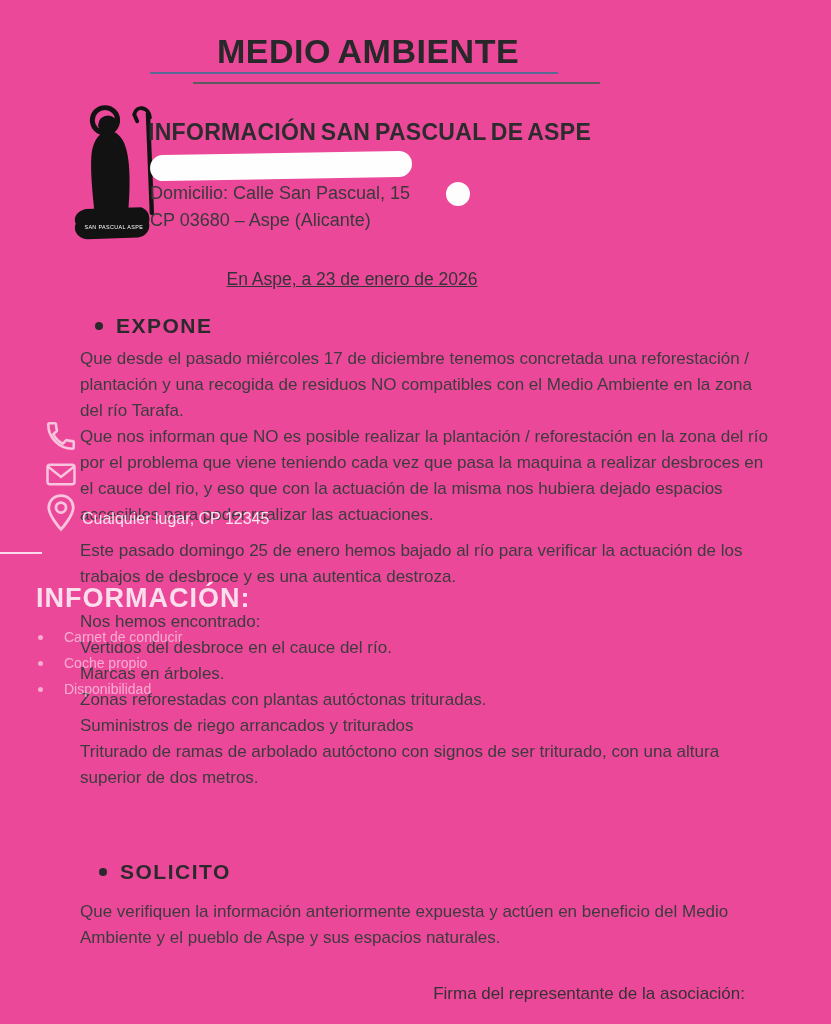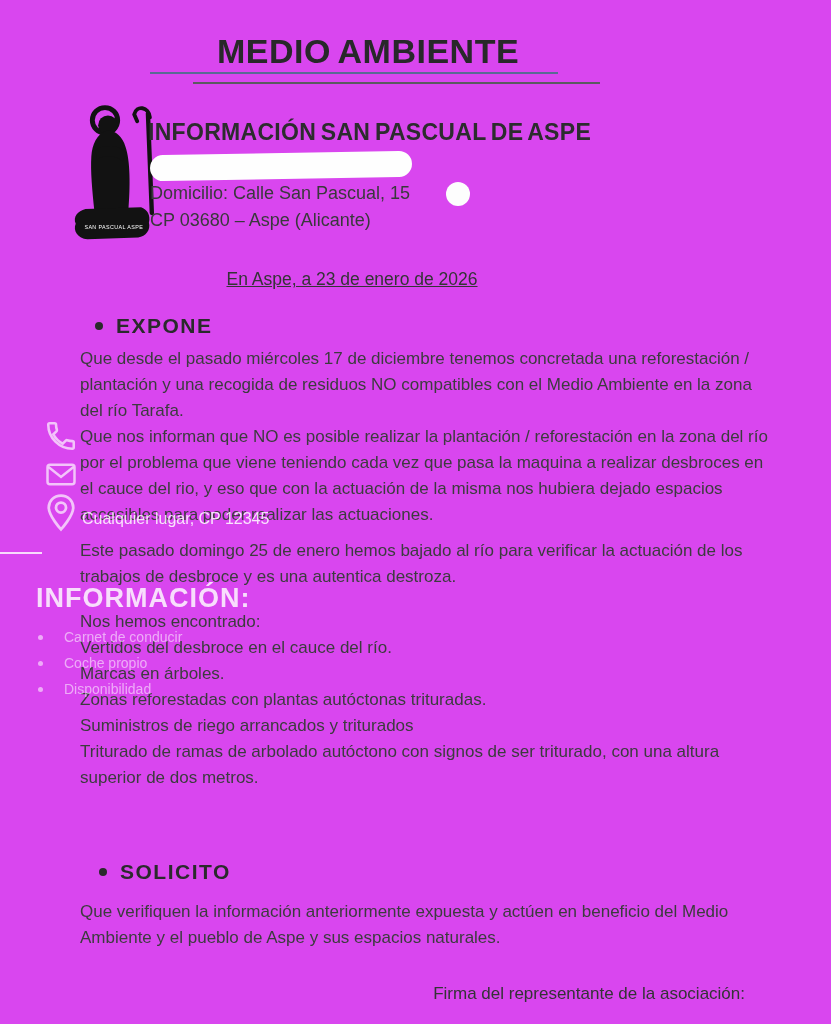--- a/index.html
+++ b/index.html
@@ -1,19 +1,19 @@
 <!DOCTYPE html>
 <html><head>
 <meta charset="utf-8">
 <style>
   html,body{margin:0;padding:0;}
   .page{
     position:relative;
     width:831px;height:1024px;
-    background:#d946ef;
+    background:#ec4899;
     font-family:"Liberation Sans", sans-serif;
     color:#3e3e3e;
     overflow:hidden;
   }
   .abs{position:absolute;}
 
   .doc-title{
     left:0;top:32px;width:736px;
     text-align:center;
     font-size:34px;font-weight:bold;

